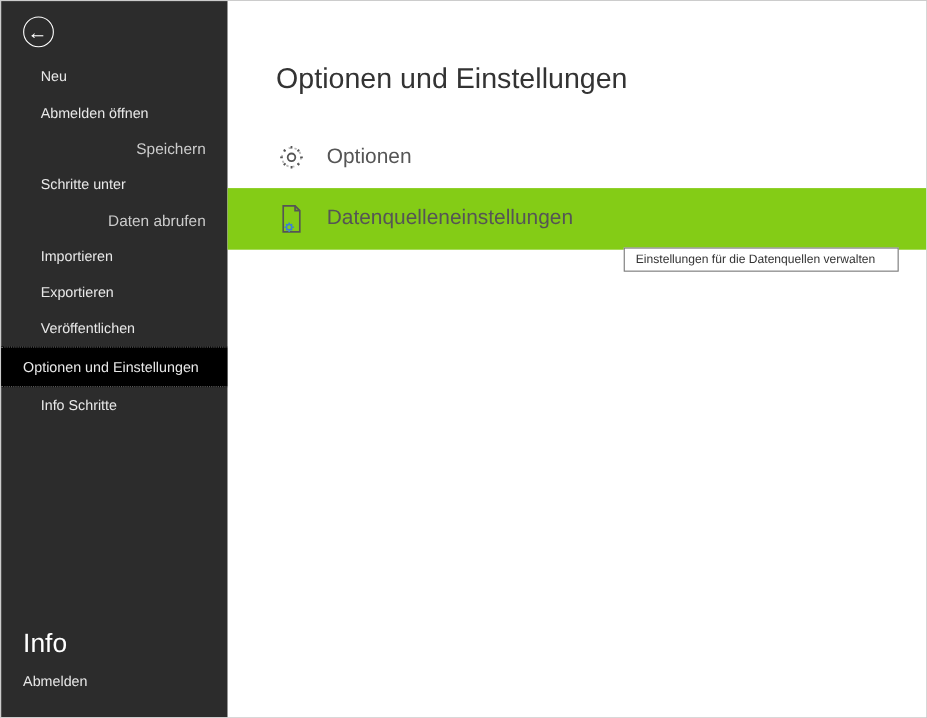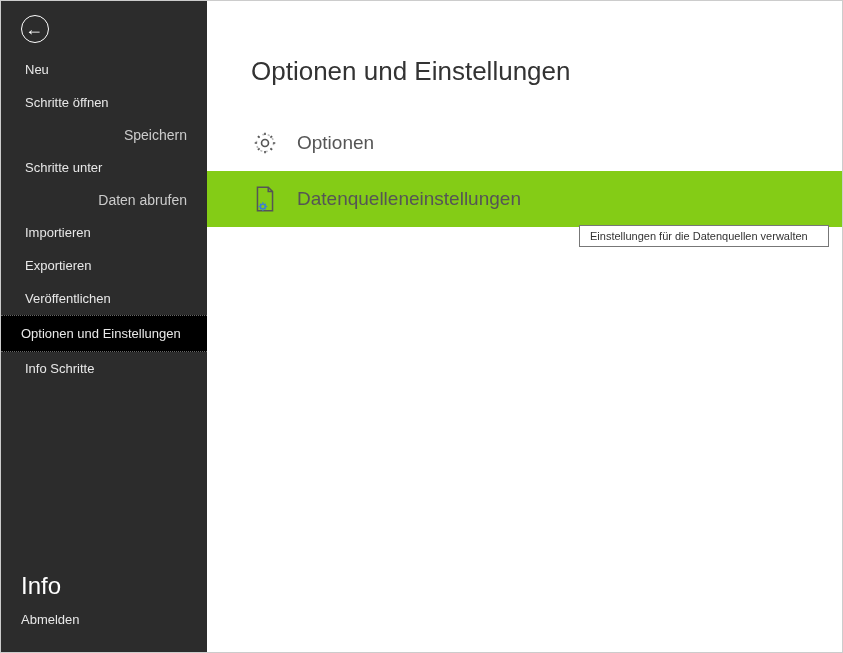--- a/index.html
+++ b/index.html
@@ -42,21 +42,21 @@
       font-size: 18px;
       line-height: 1;
       margin-left: -2px;
       margin-top: -1px;
     }
     .menu {
       display: flex;
       flex-direction: column;
     }
     .menu-item {
-      padding: 9px 24px;
+      padding: 9px 36px;
       cursor: pointer;
       font-size: 13px;
       color: #e8e8e8;
     }
     .menu-item.small {
       font-size: 14px;
       color: #ccc;
       padding: 8px 20px;
       text-align: right;
     }
@@ -109,21 +109,21 @@
       align-items: center;
       justify-content: center;
       flex-shrink: 0;
     }
     .option-label {
       font-size: 19px;
       color: #555;
     }
     .tooltip-box {
       position: absolute;
-      left: 372px;
+      left: 360px;
       top: 224px;
       background: #fff;
       border: 1px solid #777;
       padding: 4px 20px 4px 10px;
       font-size: 11px;
       color: #333;
     }
   </style>
 </head>
 <body>
@@ -134,21 +134,21 @@
     <div class="back-btn">
       <div class="back-circle">
         <span class="back-arrow">←</span>
       </div>
     </div>
     <div class="menu">
       <div class="menu-item">
         <span>Neu</span>
       </div>
       <div class="menu-item">
-        <span>Schritte öffnen</span>
+        <span>Abmelden öffnen</span>
       </div>
       <div class="menu-item small">
         <span>Speichern</span>
       </div>
       <div class="menu-item">
         <span>Schritte unter</span>
       </div>
       <div class="menu-item small">
         <span>Daten abrufen</span>
       </div>

